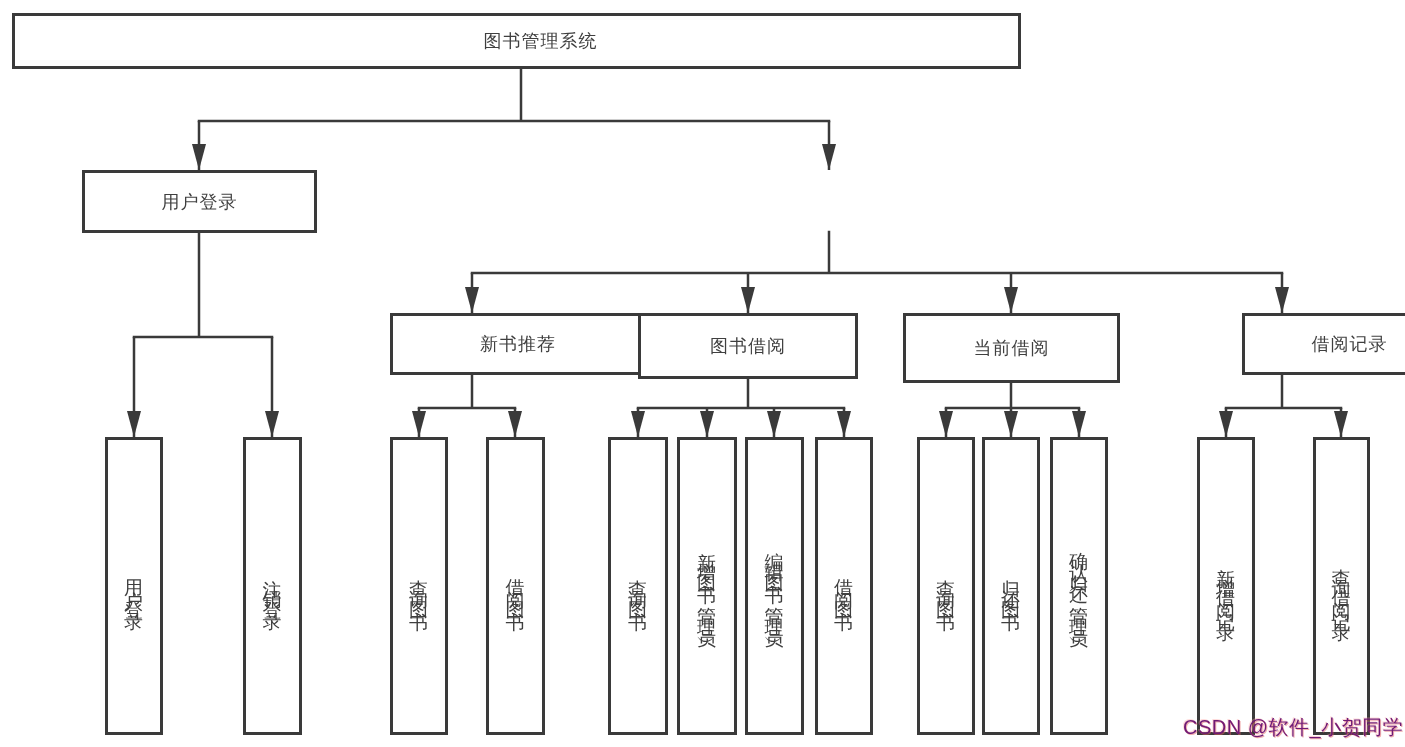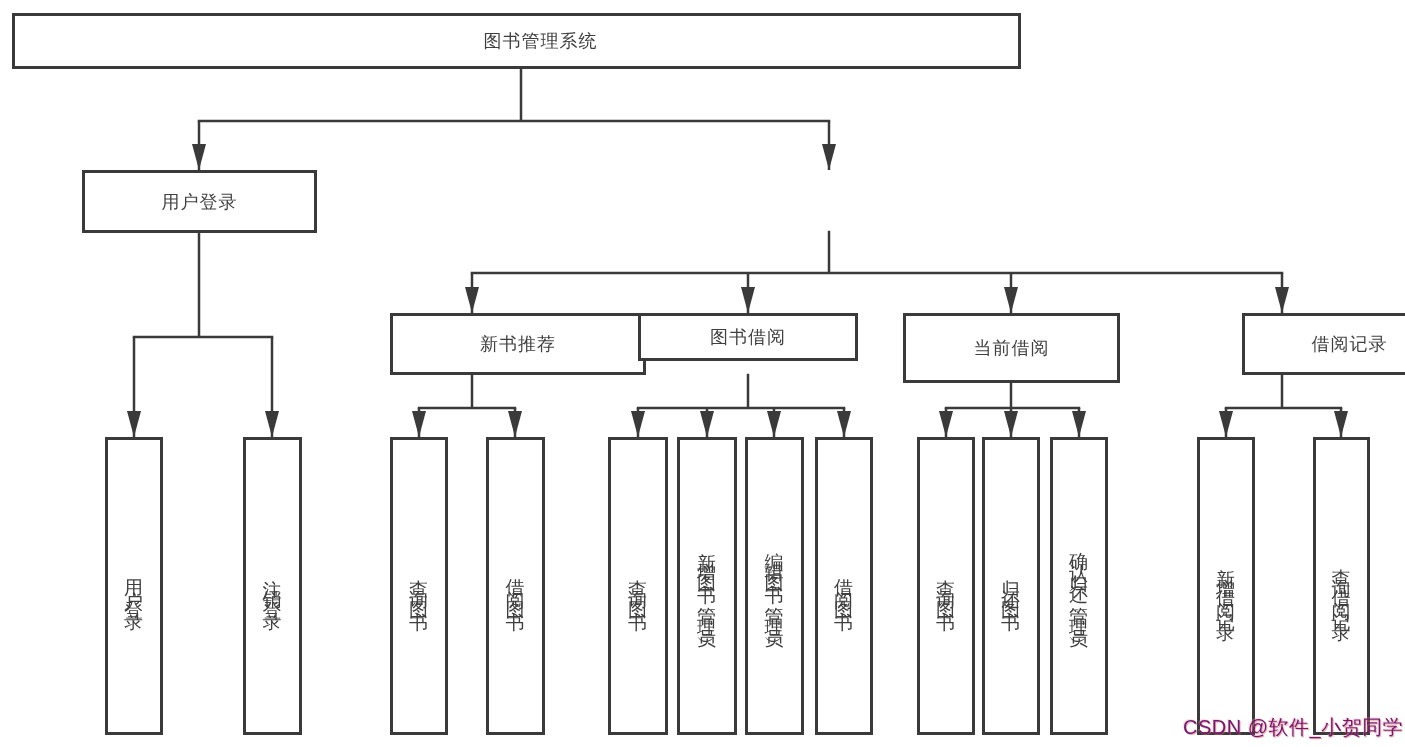--- a/index.html
+++ b/index.html
@@ -73,21 +73,21 @@
     <span>图书管理系统</span>
   </div>
 
   <div class="box" style="left:82px;top:170px;width:235px;height:63px;">
     <span>用户登录</span>
   </div>
 
   <div class="box" style="left:362px;top:313px;width:256px;height:62px;margin-left:28px;">
     <span>新书推荐</span>
   </div>
-  <div class="box" style="left:638px;top:313px;width:220px;height:48px;">
+  <div class="box" style="left:638px;top:313px;width:220px;height:66px;">
     <span>图书借阅</span>
   </div>
   <div class="box" style="left:903px;top:313px;width:217px;height:70px;">
     <span>当前借阅</span>
   </div>
   <div class="box" style="left:1242px;top:313px;width:215px;height:62px;">
     <span>借阅记录</span>
   </div>
 
   <div class="box vbox" style="left:105px;top:437px;width:58px;height:298px;">

